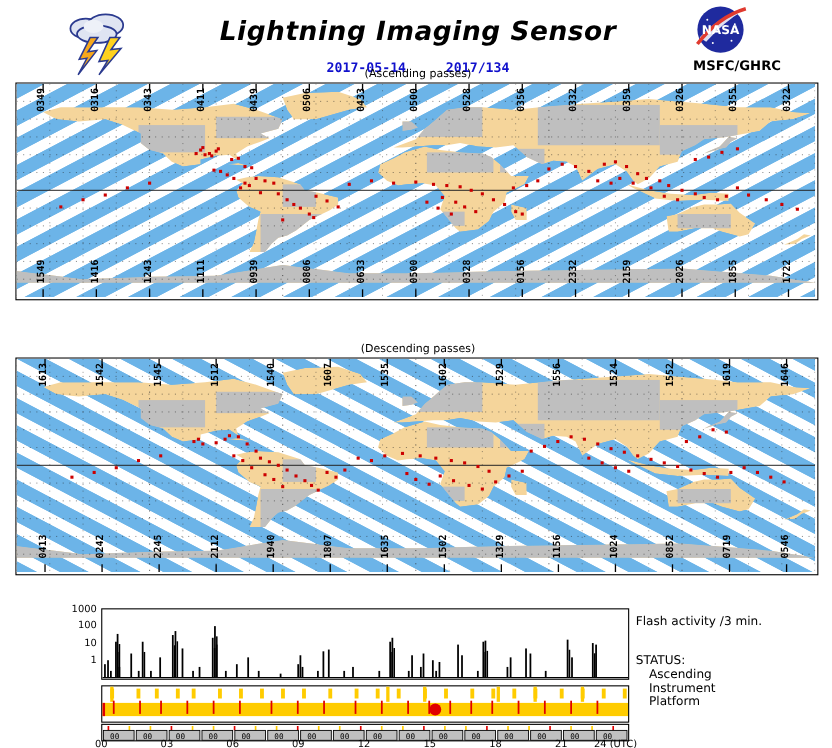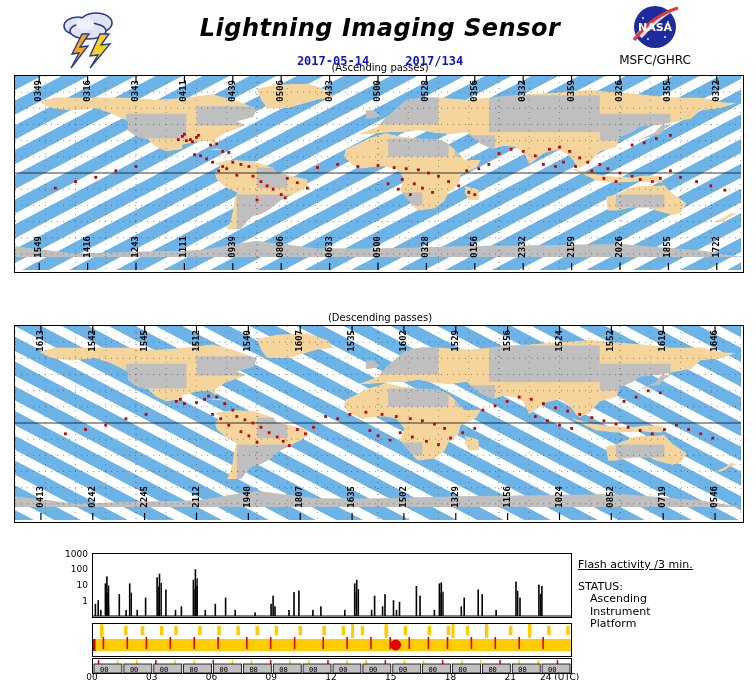--- a/index.html
+++ b/index.html
@@ -26,21 +26,21 @@
     font-size:12px;font-weight:bold;color:#1111cc;
   }
   .datebar .gap{display:inline-block;width:26px;}
   .passlabel{
     position:absolute;left:180px;width:400px;text-align:center;
     font-size:10px;color:#000;
   }
   .nasa{position:absolute;left:600px;top:4px;width:110px;height:64px;}
   .nasa svg{display:block;margin:0 auto;}
   .nasa .msfc{
-    text-align:center;font-size:12px;font-weight:normal;color:#000;
+    text-align:right;font-size:12px;font-weight:bold;color:#000;
     margin-top:1px;letter-spacing:0px;
   }
 
   
   .map{position:absolute;border:1px solid #000;background:#ffffff;overflow:hidden;}
   .map-inner{position:absolute;left:0;top:0;width:100%;height:100%;overflow:hidden;}
   .map-svg{position:absolute;left:0;top:0;display:block;}
   .orbit-label{
     position:absolute;
     font-family:"DejaVu Sans Mono","Liberation Mono",monospace;
@@ -62,21 +62,21 @@
     position:absolute;right:0;
     font-family:"DejaVu Sans","Liberation Sans",sans-serif;
     font-size:9px;color:#000;text-align:right;white-space:nowrap;
   }
   .xlab{
     position:absolute;top:124px;
     font-family:"DejaVu Sans","Liberation Sans",sans-serif;
     font-size:9px;color:#000;text-align:center;white-space:nowrap;
   }
   .legend{position:absolute;left:578px;top:10px;width:178px;}
-  .legend .l1{font-size:11px;color:#000;margin-bottom:9px;white-space:nowrap;text-decoration:underline;}
+  .legend .l1{font-size:11px;color:#000;margin-bottom:23px;white-space:nowrap;}
   .legend .l2{font-size:11px;color:#000;white-space:nowrap;}
   .legend .l3{font-size:11px;color:#000;white-space:nowrap;padding-left:12px;line-height:12.5px;}
 </style>
 </head>
 <body>
 
 <div class="page">
 
   <div class="header">
 

